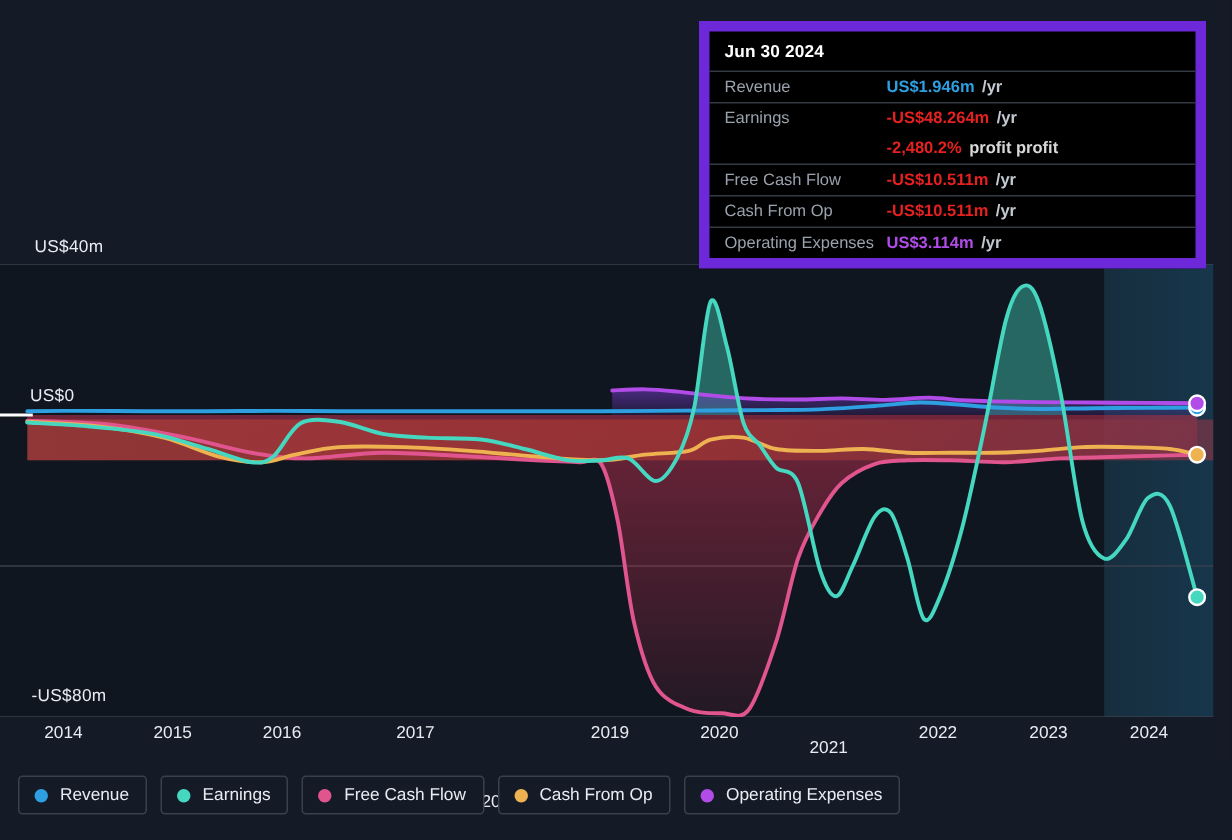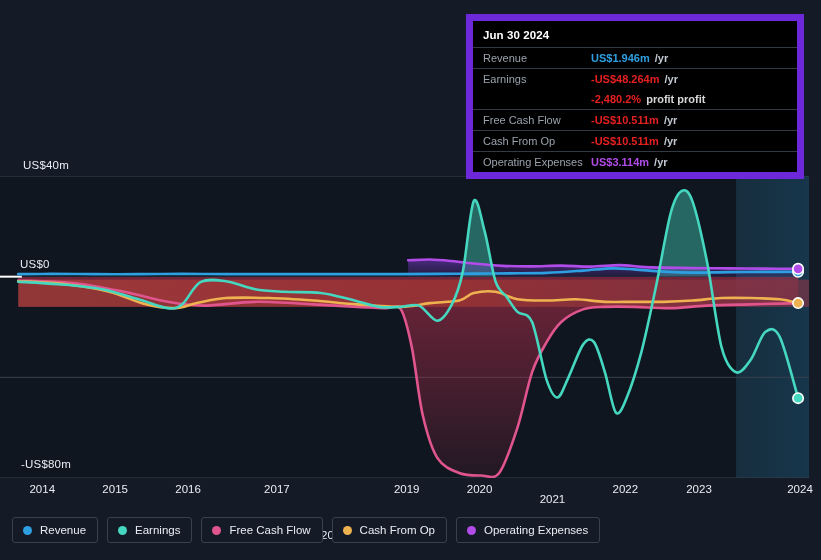--- a/index.html
+++ b/index.html
@@ -131,21 +131,21 @@
       <div class="x-lab" style="left: 42.2721px;">2014</div>
       <div class="x-lab" style="left: 115.155px; text-align: center;">2015</div>
       <div class="x-lab" style="left: 188.038px;">2016</div>
       <div class="x-lab" style="left: 260.921px; margin-left: 16px;">2017</div>
       <div class="x-lab" style="left: 333.804px; margin-top: 46px;">2018</div>
       <div class="x-lab" style="left: 406.686px;">2019</div>
       <div class="x-lab" style="left: 479.569px;">2020</div>
       <div class="x-lab" style="left: 552.452px; margin-top: 10px;">2021</div>
       <div class="x-lab" style="left: 625.335px; text-align: center;">2022</div>
       <div class="x-lab" style="left: 699px;">2023</div>
-      <div class="x-lab" style="left: 800px; text-align: center;">2024</div>
+      <div class="x-lab" style="left: 766px; text-align: center;">2024</div>
     </div>
 
   <div id="tooltip">
     <div id="tt-date">Jun 30 2024</div>
     <div id="tt-rows">
         <div class="tt-row">
           <span class="tt-lbl">Revenue</span>
           <span class="tt-val" style="color: rgb(46, 159, 224); text-align: right;">US$1.946m</span>
           <span class="tt-unit">/yr</span>
         </div>

